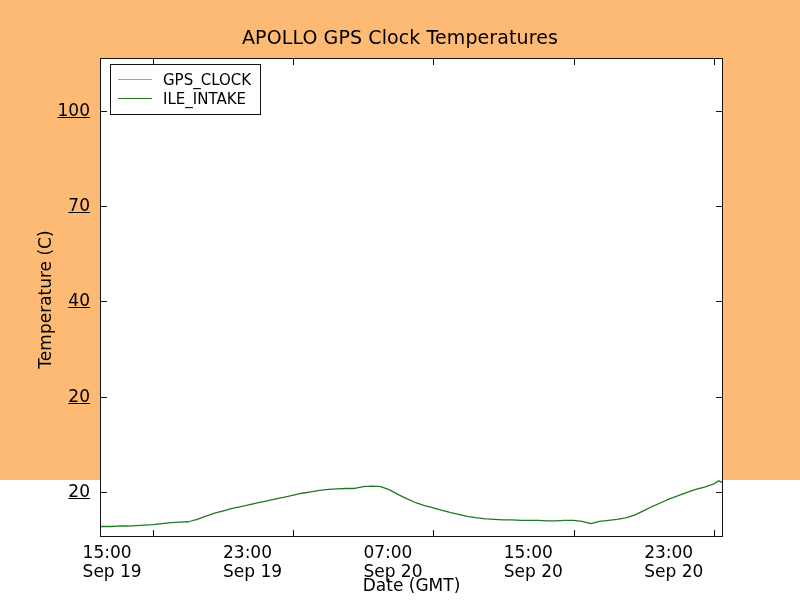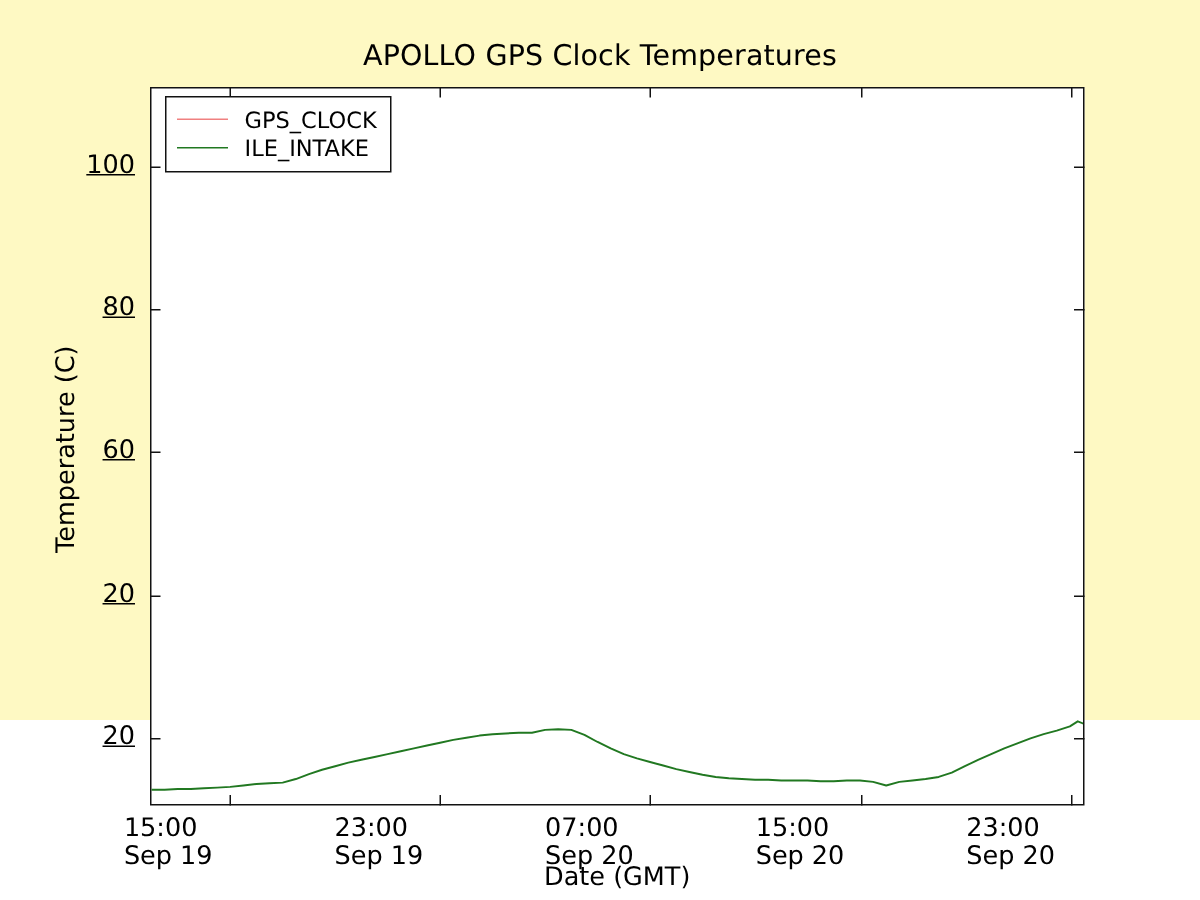--- a/index.html
+++ b/index.html
@@ -14,21 +14,21 @@
     overflow: hidden;
     font-family: "DejaVu Sans", sans-serif;
     color: #000000;
   }
 
   #figure {
     position: absolute;
     left: 0; top: 0;
     width: 800px;
     height: 480px;
-    background: #fef9c3;
+    background: #fdba74;
   }
 
   
   #chart-title {
     position: absolute;
     left: 0;
     top: 26px;
     width: 800px;
     text-align: center;
     font-size: 19px;
@@ -188,22 +188,22 @@
       <div class="xtick-mark" style="left: 433.4px; top: 530px;"></div>
       <div class="xtick-mark inner-top" style="left: 433.4px;"></div>
       <div class="xtick-mark" style="left: 573.8px; top: 530px;"></div>
       <div class="xtick-mark inner-top" style="left: 573.8px;"></div>
       <div class="xtick-mark" style="left: 714.2px; top: 530px;"></div>
       <div class="xtick-mark inner-top" style="left: 714.2px;"></div>
     </div>
   <div id="ytick-labels">
       <div class="ytick-label" style="top: 483.2px; left: 30px;">20</div>
       <div class="ytick-label" style="top: 387.7px; left: 30px;">20</div>
-      <div class="ytick-label" style="top: 292.3px; left: 30px;">60</div>
-      <div class="ytick-label" style="top: 196.9px; left: 30px;">80</div>
+      <div class="ytick-label" style="top: 292.3px; left: 30px;">40</div>
+      <div class="ytick-label" style="top: 196.9px; left: 30px;">70</div>
       <div class="ytick-label" style="top: 101.5px; left: 30px;">100</div>
     </div>
   <div id="xtick-labels">
       <div class="xtick-label" style="left: 82.6px; top: 543px;">
         <span class="tick-time">15:00</span>
         <span class="tick-date">Sep 19</span>
       </div>
       <div class="xtick-label" style="left: 223px; top: 543px;">
         <span class="tick-time">23:00</span>
         <span class="tick-date">Sep 19</span>

